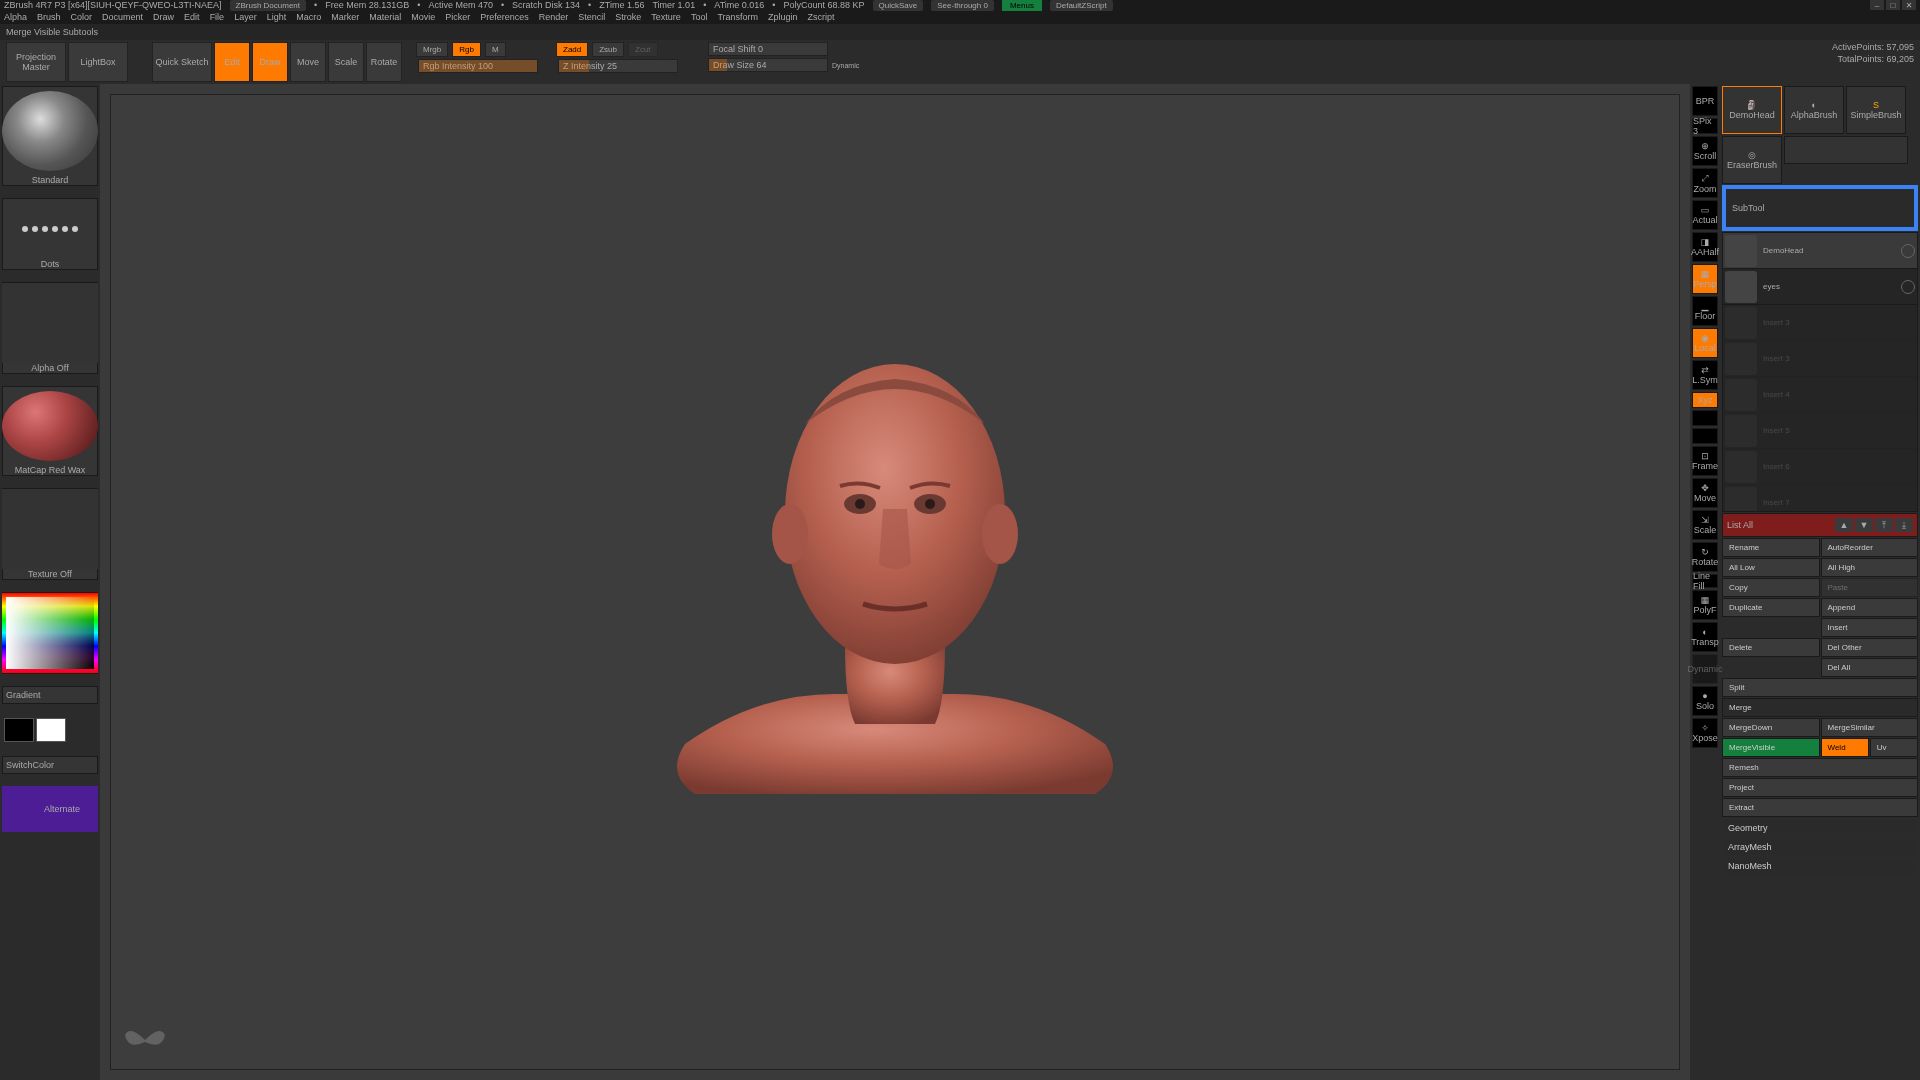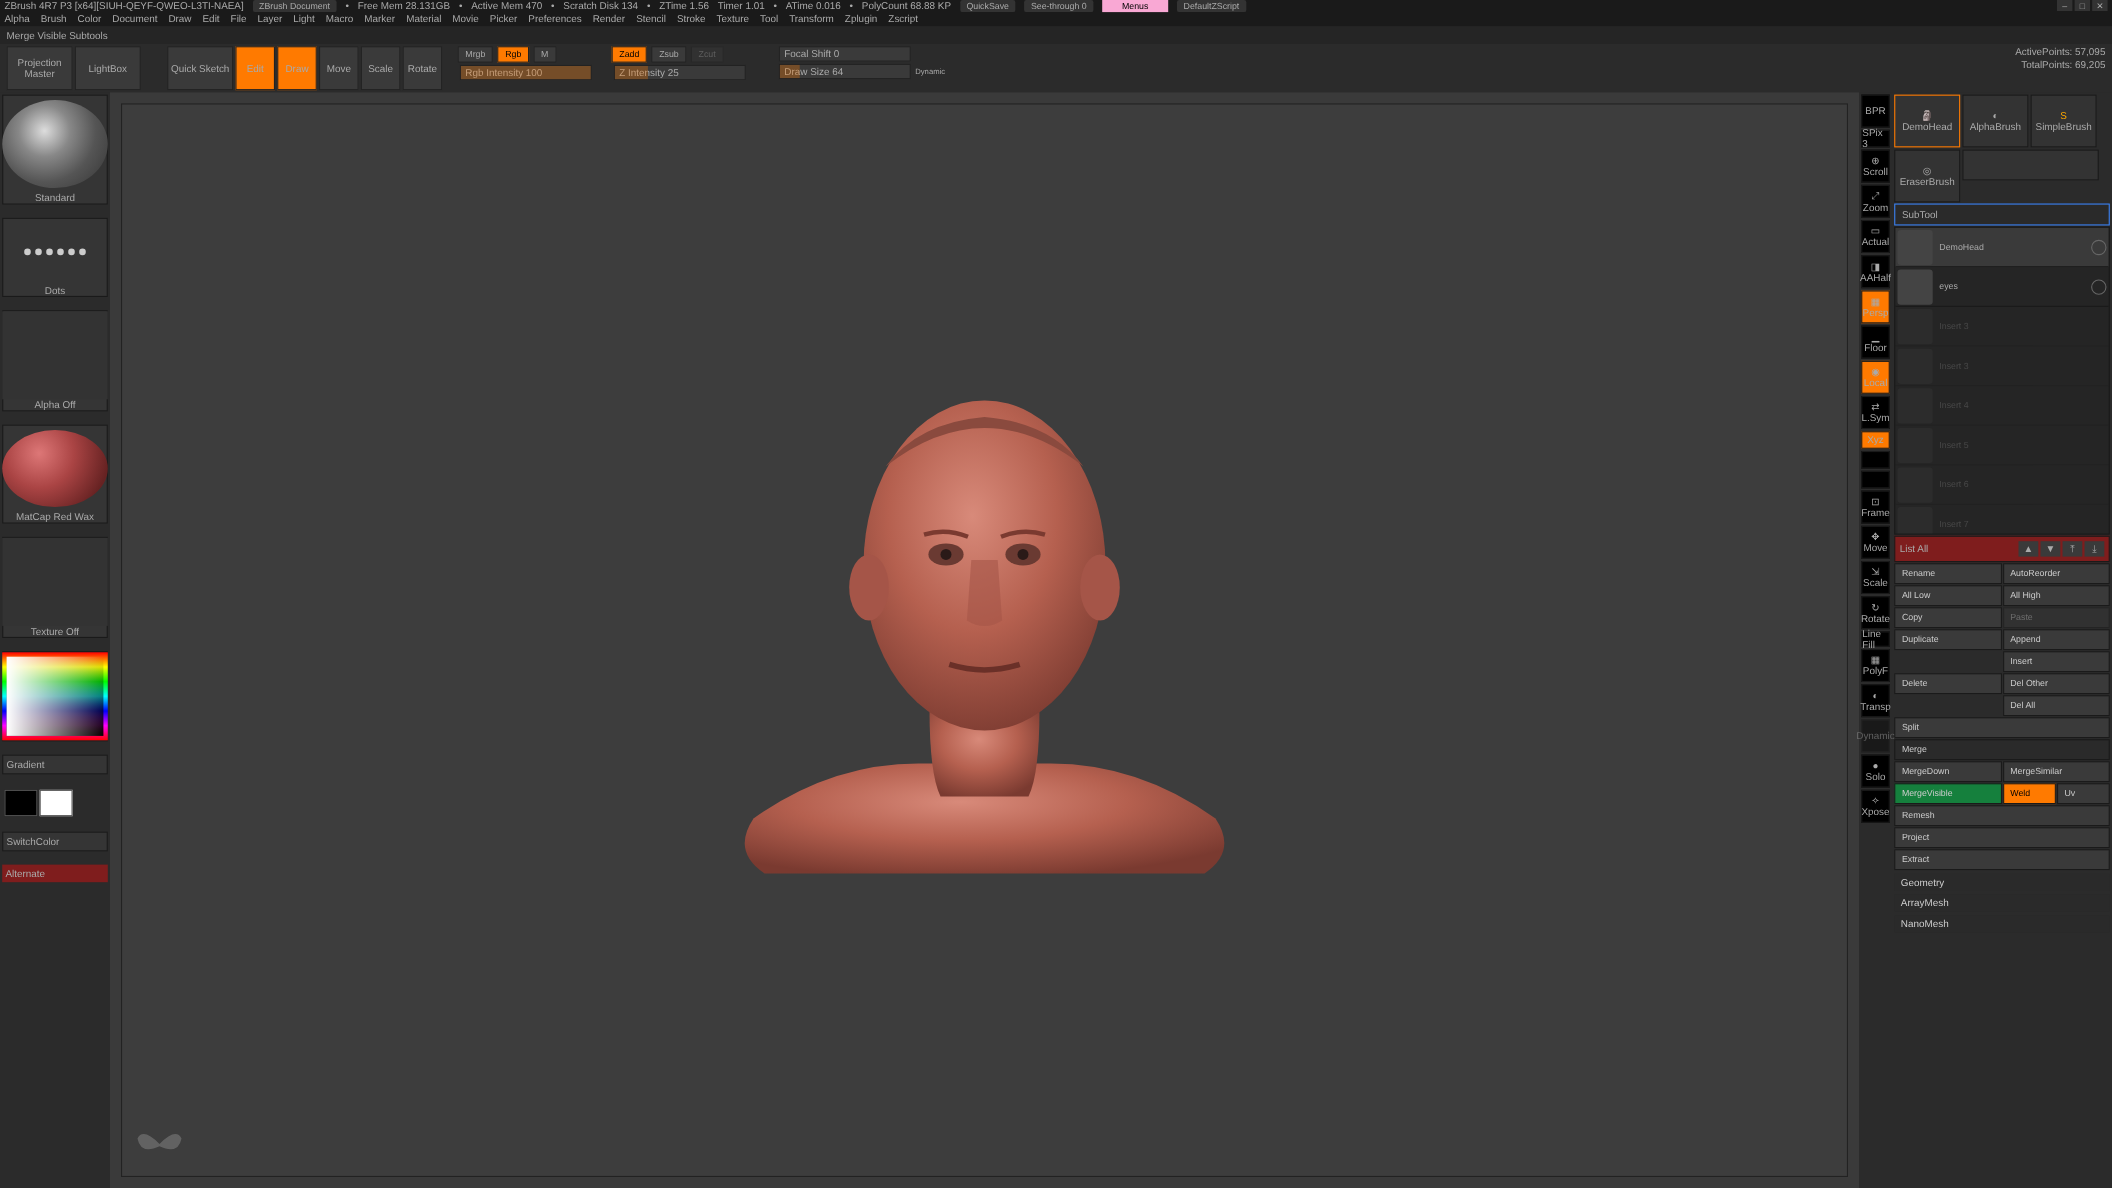--- a/index.html
+++ b/index.html
@@ -2,21 +2,21 @@
 <html><head>
 <meta charset="utf-8">
 <style>
 *{margin:0;padding:0;box-sizing:border-box;font-family:Verdana,sans-serif;font-size:9px;color:#aaa;user-select:none}
 body{background:#2b2b2b;width:1920px;height:1080px;overflow:hidden;position:relative}
 
 
 .titlebar{height:10px;background:#1a1a1a;display:flex;align-items:center;padding:0 4px;justify-content:space-between}
 .titlebar .left{display:flex;gap:8px;align-items:center}
 .titlebar .chip{background:#333;padding:1px 6px;border-radius:2px;font-size:8px}
-.titlebar .menus{background:#f9a8d4;color:#000;padding:1px 18px;font-size:8px}
+.titlebar .menus{background:#15803d;color:#000;padding:1px 8px;font-size:8px}
 .titlebar .right{display:flex;gap:2px}
 .titlebar .winbtn{width:14px;height:10px;background:#333;display:flex;align-items:center;justify-content:center;font-size:8px}
 
 .menubar{height:14px;background:#1a1a1a;display:flex;align-items:center;padding:0 4px;gap:10px;font-size:8px;color:#888}
 
 .statusline{height:16px;background:#252525;display:flex;align-items:center;padding:0 6px;font-size:9px;color:#ccc}
 
 
 .toolbar{height:44px;background:#2b2b2b;display:flex;padding:2px 6px;gap:2px}
 .tbtn{width:36px;height:40px;background:#3a3a3a;border:1px solid #222;display:flex;flex-direction:column;align-items:center;justify-content:center;font-size:7px;color:#999;text-align:center}
@@ -38,39 +38,39 @@
 .strokeprev{width:96px;height:60px;display:flex;align-items:center;justify-content:center}
 .dotrow{display:flex;gap:4px}
 .dot{width:6px;height:6px;border-radius:50%;background:#ccc}
 .alphaprev{width:96px;height:80px;background:#333}
 .texprev{width:96px;height:80px;background:#333}
 .matprev{width:96px;height:70px;background:radial-gradient(circle at 35% 30%,#d77 0%,#a44 40%,#622 80%);border-radius:50%;margin:4px}
 .colorpick{width:96px;height:80px;background:linear-gradient(to bottom,red,yellow,lime,cyan,blue,magenta,red);position:relative}
 .colorpick::before{content:'';position:absolute;inset:4px;background:linear-gradient(to right,white,transparent),linear-gradient(to top,black,transparent);background-blend-mode:normal}
 .swatches{display:flex;gap:2px;padding:2px}
 .sw{width:30px;height:24px;border:1px solid #555}
-.altbtn{background:#7f1d1d;color:#000;padding:3px;text-align:left;font-size:8px}
+.altbtn{background:#4c1d95;color:#000;padding:18px;text-align:right;font-size:8px}
 
 
 .canvasarea{flex:1;background:#3a3a3a;position:relative;display:flex;align-items:center;justify-content:center}
 .viewport{position:absolute;inset:10px;background:#3d3d3d;border:1px solid #222}
 .head{position:absolute;left:50%;top:50%;transform:translate(-50%,-55%)}
 .butterfly{position:absolute;left:20px;bottom:20px;width:50px;height:40px;opacity:.5}
 
 
 .iconstrip{width:30px;background:#2b2b2b;display:flex;flex-direction:column;gap:2px;padding:2px}
 .ibtn{width:26px;height:30px;background:#000000;border:1px solid #1a1a1a;display:flex;flex-direction:column;align-items:center;justify-content:center;font-size:6px;color:#888}
 .ibtn.active{background:#ff7a00;color:#000}
 
 
 .rightcol{width:200px;background:#2b2b2b;display:flex;flex-direction:column;gap:1px;padding:2px}
 .brushthumbs{display:flex;gap:2px;flex-wrap:wrap}
 .bthumb{width:60px;height:48px;background:#333;border:1px solid #1a1a1a;display:flex;flex-direction:column;align-items:center;justify-content:center;font-size:7px}
 .bthumb.sel{border-color:#ff7a00}
-.panelhdr{background:#2a2a2a;padding:4px 6px;font-size:9px;color:#ccc;border:1px solid #3b82f6}
+.panelhdr{background:#2a2a2a;padding:14px 6px;font-size:9px;color:#ccc;border:4px solid #3b82f6}
 .subtoollist{background:#252525;border:1px solid #1a1a1a;height:280px;overflow:hidden}
 .strow{height:36px;display:flex;align-items:center;gap:6px;padding:2px;border-bottom:1px solid #1a1a1a}
 .strow.sel{background:#3a3a3a}
 .strow.dim{opacity:.25}
 .stthumb{width:32px;height:32px;background:#444;border-radius:3px}
 .stname{flex:1;font-size:8px}
 .steye{width:14px;height:14px;border:1px solid #666;border-radius:50%}
 .btngrid{display:grid;grid-template-columns:1fr 1fr;gap:1px}
 .pbtn{background:#3a3a3a;border:1px solid #1a1a1a;padding:4px 6px;font-size:8px;color:#ccc;text-align:left}
 .pbtn.act{background:#ff7a00;color:#000}

